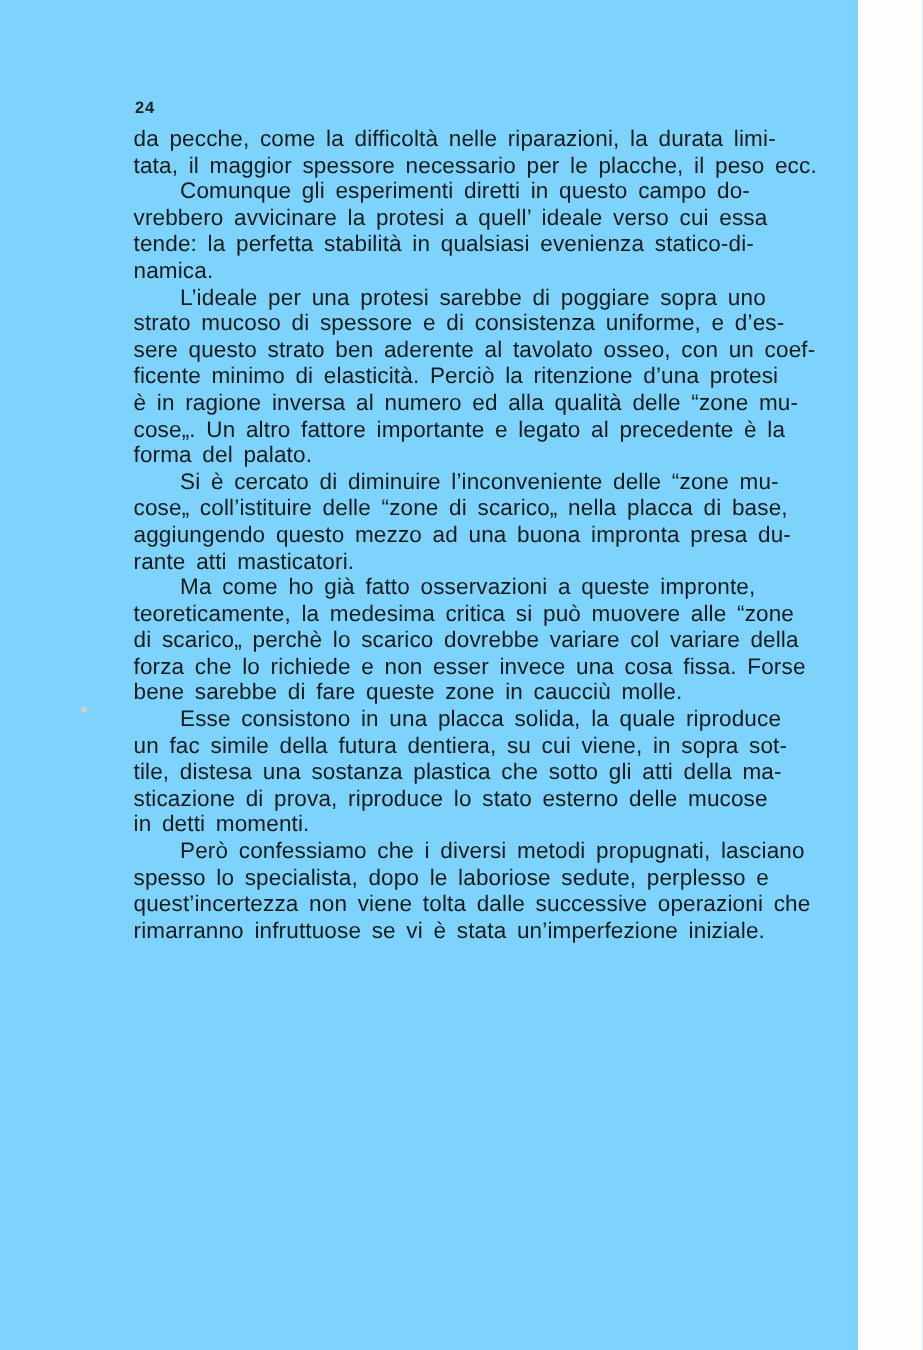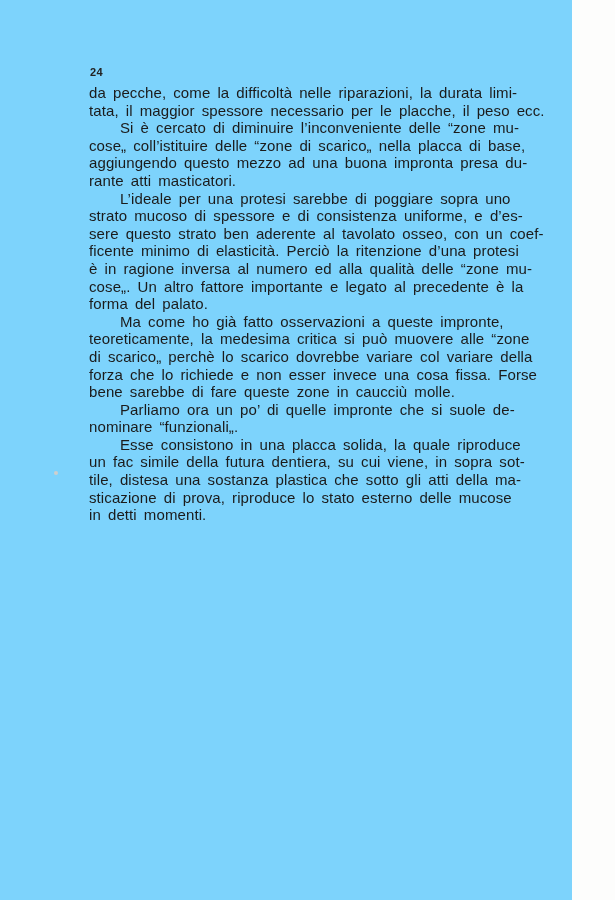--- a/index.html
+++ b/index.html
@@ -58,38 +58,44 @@
 
 <div class="page">
 
   <div class="page-number">24</div>
 
   <div class="scan-speck"></div>
 
   <div class="body-text">
     <p>da pecche, come la difficoltà nelle riparazioni, la durata limi-
 tata, il maggior spessore necessario per le placche, il peso ecc.</p>
-    <p class="indent">Si è cercato di diminuire l’inconveniente delle “zone mu-
-cose„ coll’istituire delle “zone di scarico„ nella placca di base,
-aggiungendo questo mezzo ad una buona impronta presa du-
-rante atti masticatori.</p>
+    <p class="indent">Comunque gli esperimenti diretti in questo campo do-
+vrebbero avvicinare la protesi a quell’ ideale verso cui essa
+tende: la perfetta stabilità in qualsiasi evenienza statico-di-
+namica.</p>
     <p class="indent">L’ideale per una protesi sarebbe di poggiare sopra uno
 strato mucoso di spessore e di consistenza uniforme, e d’es-
 sere questo strato ben aderente al tavolato osseo, con un coef-
 ficente minimo di elasticità. Perciò la ritenzione d’una protesi
 è in ragione inversa al numero ed alla qualità delle “zone mu-
 cose„. Un altro fattore importante e legato al precedente è la
 forma del palato.</p>
+    <p class="indent">Si è cercato di diminuire l’inconveniente delle “zone mu-
+cose„ coll’istituire delle “zone di scarico„ nella placca di base,
+aggiungendo questo mezzo ad una buona impronta presa du-
+rante atti masticatori.</p>
     <p class="indent">Ma come ho già fatto osservazioni a queste impronte,
 teoreticamente, la medesima critica si può muovere alle “zone
 di scarico„ perchè lo scarico dovrebbe variare col variare della
 forza che lo richiede e non esser invece una cosa fissa. Forse
 bene sarebbe di fare queste zone in caucciù molle.</p>
-    <p class="indent">Parliamo ora un po’ di quelle impronte che si suole de-
-nominare “funzionali„.</p>
     <p class="indent">Esse consistono in una placca solida, la quale riproduce
 un fac simile della futura dentiera, su cui viene, in sopra sot-
 tile, distesa una sostanza plastica che sotto gli atti della ma-
 sticazione di prova, riproduce lo stato esterno delle mucose
 in detti momenti.</p>
+    <p class="indent">Però confessiamo che i diversi metodi propugnati, lasciano
+spesso lo specialista, dopo le laboriose sedute, perplesso e
+quest’incertezza non viene tolta dalle successive operazioni che
+rimarranno infruttuose se vi è stata un’imperfezione iniziale.</p>
   </div>
 
 </div>
 
 </body></html>

